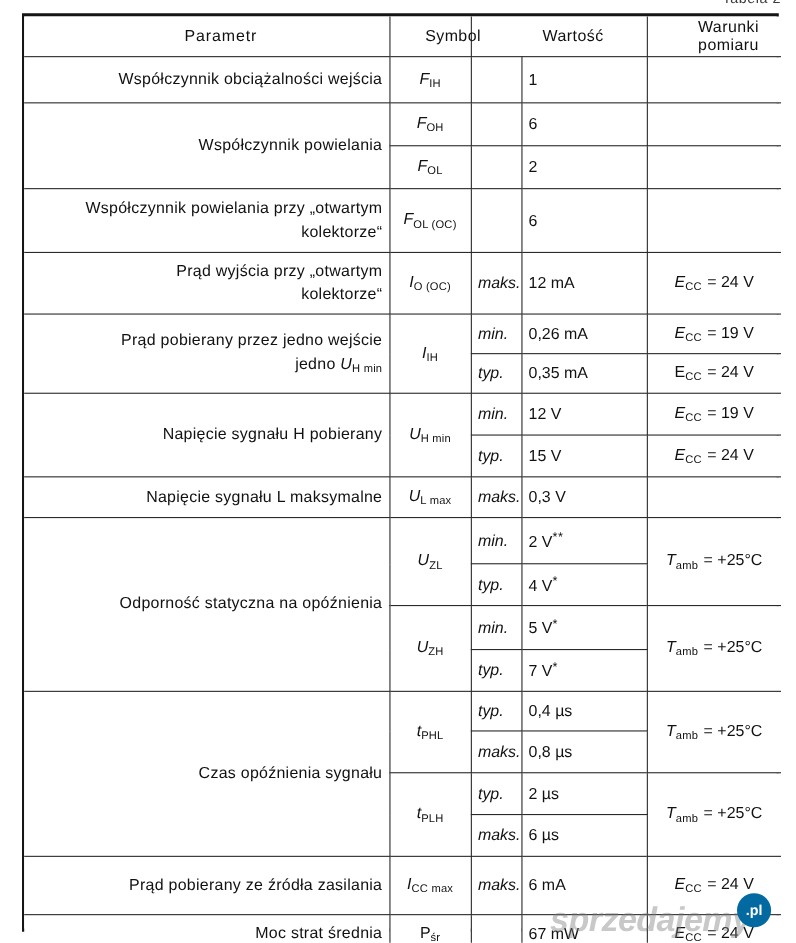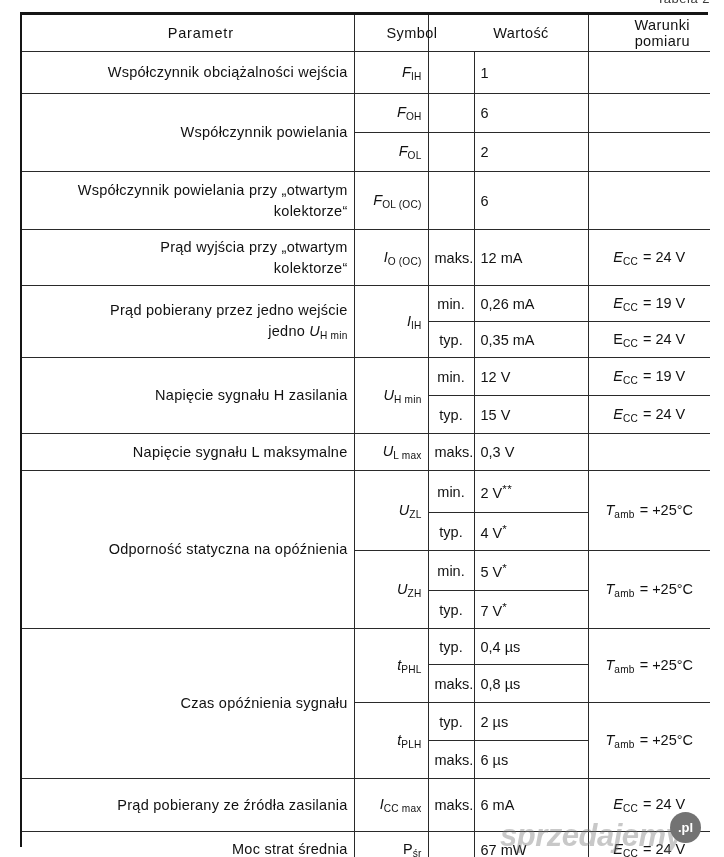--- a/index.html
+++ b/index.html
@@ -80,31 +80,32 @@
   td.param {
     text-align: right;
     padding-left: 13px;
     padding-right: 8px;
     line-height: 1.42;
     letter-spacing: 0.25px;
     font-size: 15px;
   }
   
   td.sym {
-    text-align: right;
+    text-align: center;
     padding-left: 12px;
     font-size: 15.5px;
     white-space: nowrap;
   }
   
   td.qual {
-    text-align: center;
+    text-align: left;
     padding-left: 10px;
     font-size: 14.5px;
     white-space: nowrap;
+    font-style: italic;
   }
   
   td.val {
     text-align: left;
     padding-left: 18px;
     font-size: 15px;
     white-space: nowrap;
   }
   
   td.cond {
@@ -149,21 +150,21 @@
     white-space: nowrap;
     font-family: "Liberation Sans", sans-serif;
   }
   #wm-badge {
     position: absolute;
     left: 170px;
     top: 0px;
     width: 31px;
     height: 31px;
     border-radius: 50%;
-    background: #737373;
+    background: #0369a1;
     color: #ffffff;
     font-size: 13px;
     font-weight: bold;
     line-height: 31px;
     text-align: center;
     letter-spacing: 0px;
   }
 </style>
 </head>
 <body>
@@ -247,21 +248,21 @@
         <td class="cond"><span class="it">E</span><span class="sub">CC</span><span class="gap"></span><span>= 19 V</span></td>
       </tr>
 
       <tr style="height:36px">
         <td class="qual">typ.</td>
         <td class="val">0,35 mA</td>
         <td class="cond"><span>E</span><span class="sub">CC</span><span class="gap"></span><span>= 24 V</span></td>
       </tr>
 
       <tr style="height:38px">
-        <td class="param" rowspan="2">Napięcie sygnału H zasilania</td>
+        <td class="param" rowspan="2">Napięcie sygnału H pobierany</td>
         <td class="sym" rowspan="2"><span class="it">U</span><span class="sub">H min</span></td>
         <td class="qual">min.</td>
         <td class="val">12 V</td>
         <td class="cond"><span class="it">E</span><span class="sub">CC</span><span class="gap"></span><span>= 19 V</span></td>
       </tr>
 
       <tr style="height:38px">
         <td class="qual">typ.</td>
         <td class="val">15 V</td>
         <td class="cond"><span class="it">E</span><span class="sub">CC</span><span class="gap"></span><span>= 24 V</span></td>

